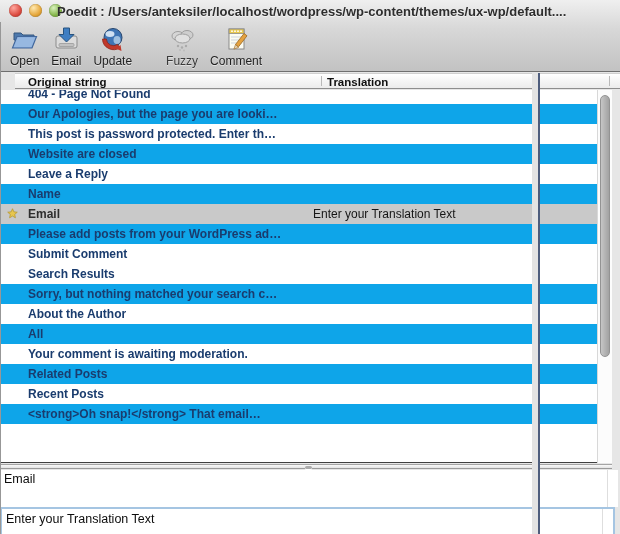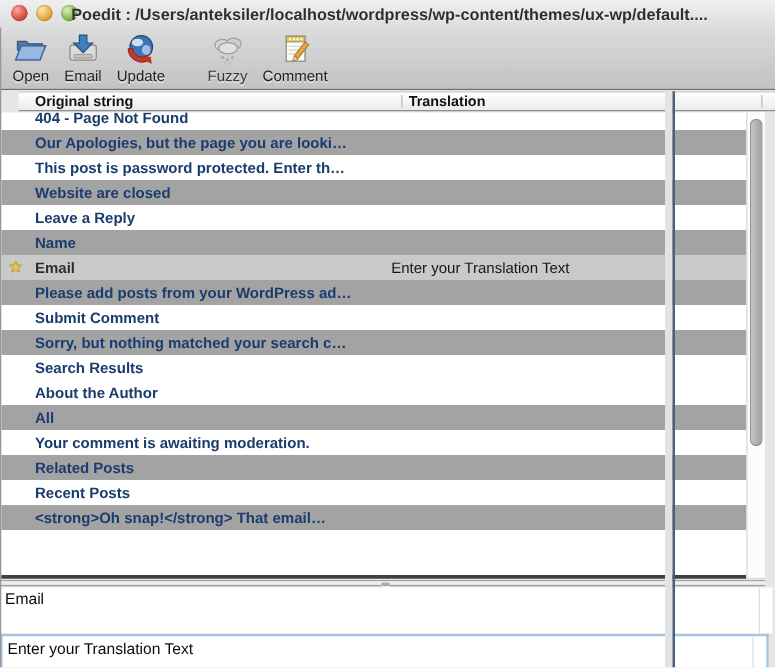--- a/index.html
+++ b/index.html
@@ -33,25 +33,25 @@
                  background:linear-gradient(#ffffff, #ebebeb);
                  border-top:1px solid #cfcfcf; border-bottom:1px solid #8d8d8d;font-weight:bold; }
   .grid-header .col-label { position:absolute; top:1px; font-size:11.5px; color:#101010; line-height:14px; white-space:nowrap; }
   .col-orig-label { left:13px; }
   .col-trans-label { left:312px; }
   .hdr-div { position:absolute; top:2px; bottom:2px; width:1px; background:#b9b9b9; }
   .hdr-div.d1 { left:306px; } .hdr-div.d2 { left:594px; }
 
   
   .list { position:absolute; top:90px; left:1px; width:611px; height:373px;
-          background:#ffffff; overflow:hidden; border-bottom:3px solid #404040; }
+          background:#ffffff; overflow:hidden; border-bottom:1px solid #404040; }
   .row { position:relative; width:597px; height:20px; line-height:20px;
          font-size:12px; font-weight:bold; color:#1a3c6e; }
   .row:first-child { margin-top:-6px; }
-  .row.alt { background:#a3a3a3; }
+  .row.alt { background:#0ea5e9; }
   .row.selected { background:#c9c9c9; color:#2e2e2e; }
   .row .star { position:absolute; left:6px; top:4px; width:11px; height:11px; visibility:hidden; }
   .row .star svg { width:11px; height:11px; display:block; }
   .row .orig  { position:absolute; left:27px; white-space:nowrap; }
   .row .trans { position:absolute; left:312px; white-space:nowrap; font-weight:normal; color:#161616; }
 
   
   .scroll-track { position:absolute; top:90px; left:597px; width:15px; height:373px;
                   background:#fcfcfc; border-left:1px solid #d8d8d8; }
   .scroll-thumb { position:absolute; top:5px; left:2px; width:10px; height:262px; border-radius:6px;
@@ -222,29 +222,29 @@
       <span class="orig">Please add posts from your WordPress ad…</span>
       <span class="trans"></span>
     </div>
 
     <div class="row">
 
       <span class="orig">Submit Comment</span>
       <span class="trans"></span>
     </div>
 
+    <div class="row">
+
+      <span class="orig">Search Results</span>
+      <span class="trans"></span>
+    </div>
+
     <div class="row alt">
 
       <span class="orig">Sorry, but nothing matched your search c…</span>
-      <span class="trans"></span>
-    </div>
-
-    <div class="row">
-
-      <span class="orig">Search Results</span>
       <span class="trans"></span>
     </div>
 
     <div class="row">
 
       <span class="orig">About the Author</span>
       <span class="trans"></span>
     </div>
 
     <div class="row alt">

